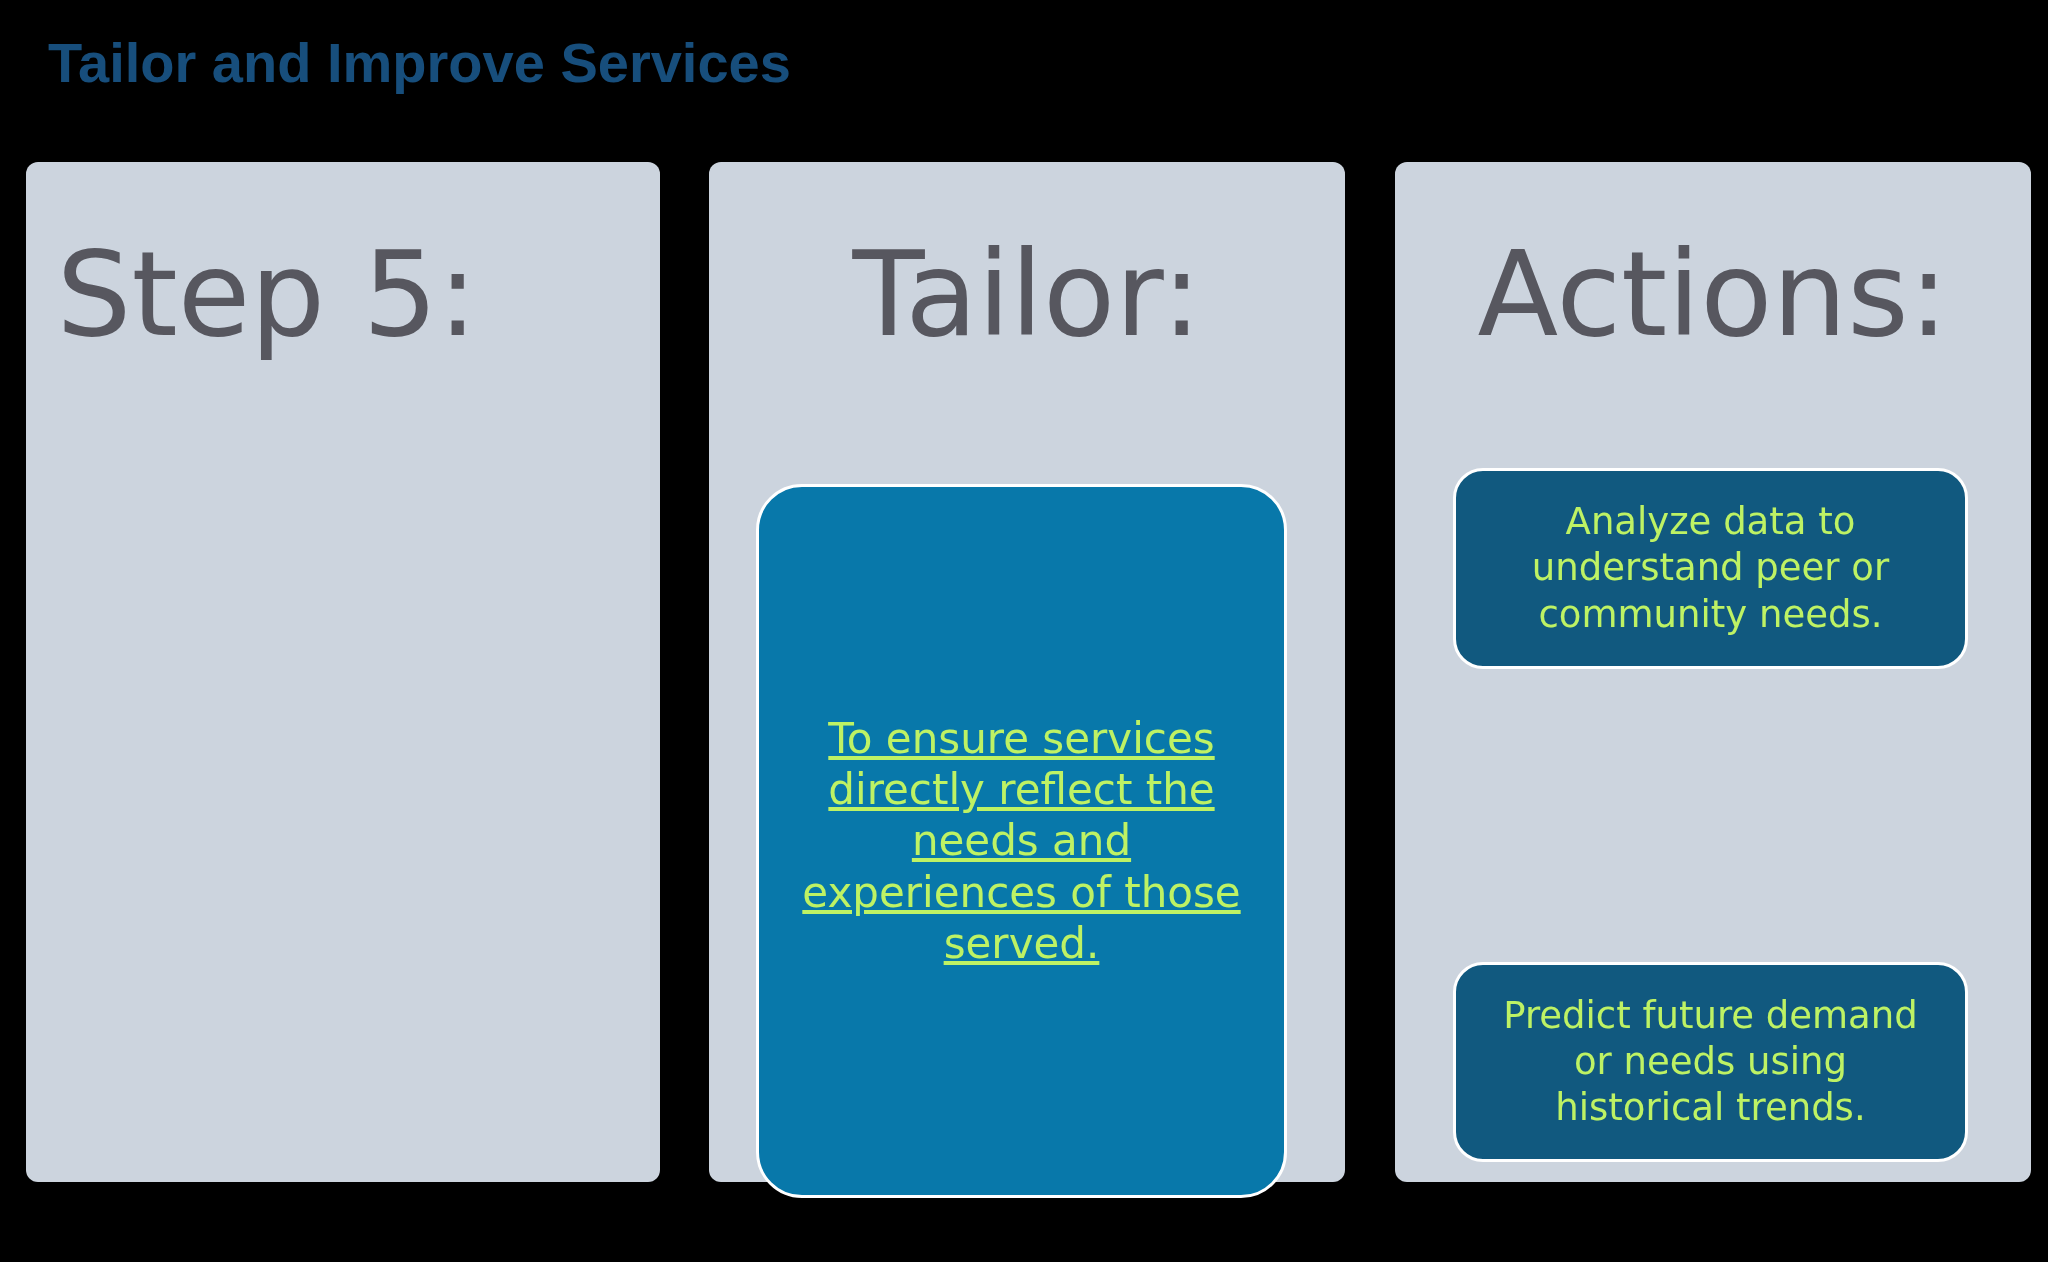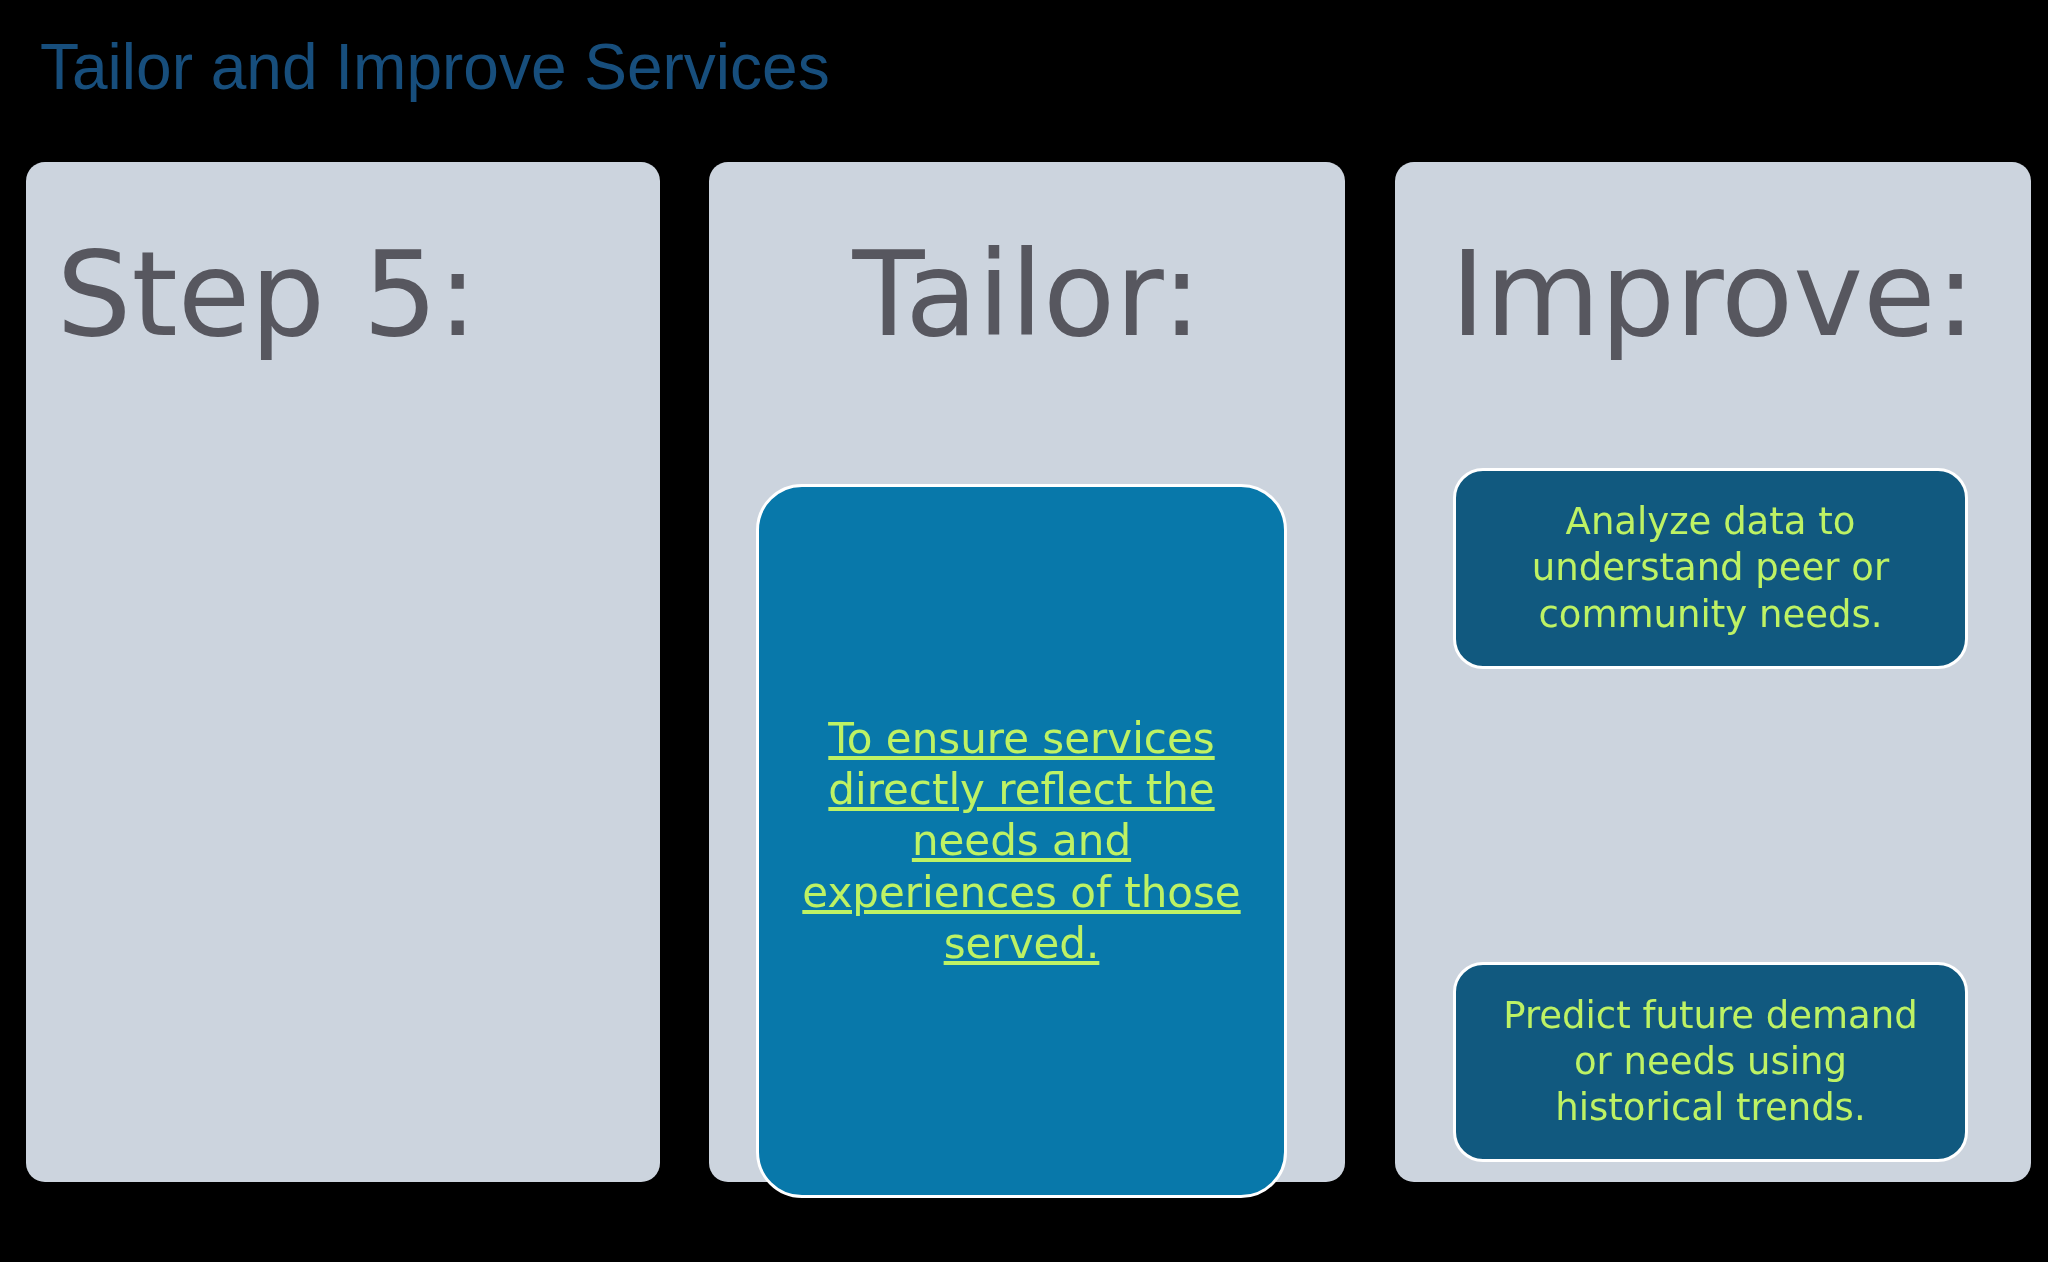--- a/index.html
+++ b/index.html
@@ -10,35 +10,35 @@
   .stage {
     position: relative;
     width: 2048px;
     height: 1262px;
     background: #000000;
     overflow: hidden;
     font-family: "DejaVu Sans", sans-serif;
   }
   .slide-title {
     position: absolute;
-    left: 40px;
+    left: 48px;
     top: 30px;
     font-family: "Liberation Sans", sans-serif;
-    font-size: 64px;
-    font-weight: normal;
+    font-size: 56px;
+    font-weight: bold;
     color: #174E7C;
     letter-spacing: 0px;
     white-space: nowrap;
   }
   .card {
     position: absolute;
     top: 162px;
     height: 1020px;
     background: #CCD4DE;
-    border-radius: 19px;
+    border-radius: 12px;
   }
   .card-step    { left: 26px;   width: 634px; }
   .card-purpose { left: 709px;  width: 636px; }
   .card-actions { left: 1395px; width: 636px; }
 
   .card-header {
     position: absolute;
     top: 62px;
     left: 0;
     width: 100%;
@@ -101,21 +101,21 @@
   </div>
 
   <div class="card card-purpose">
     <div class="card-header">Tailor:</div>
     <div class="blue-box purpose-box">
       <div class="box-text">To ensure services<br>directly reflect the<br>needs and<br>experiences of those<br>served.</div>
     </div>
   </div>
 
   <div class="card card-actions">
-    <div class="card-header">Improve:</div>
+    <div class="card-header">Actions:</div>
     <div class="blue-box action-box action-box-1">
       <div class="box-text">Analyze data to<br>understand peer or<br>community needs.</div>
     </div>
     <div class="blue-box action-box action-box-3">
       <div class="box-text">Predict future demand<br>or needs using<br>historical trends.</div>
     </div>
   </div>
 
 </div>
 

